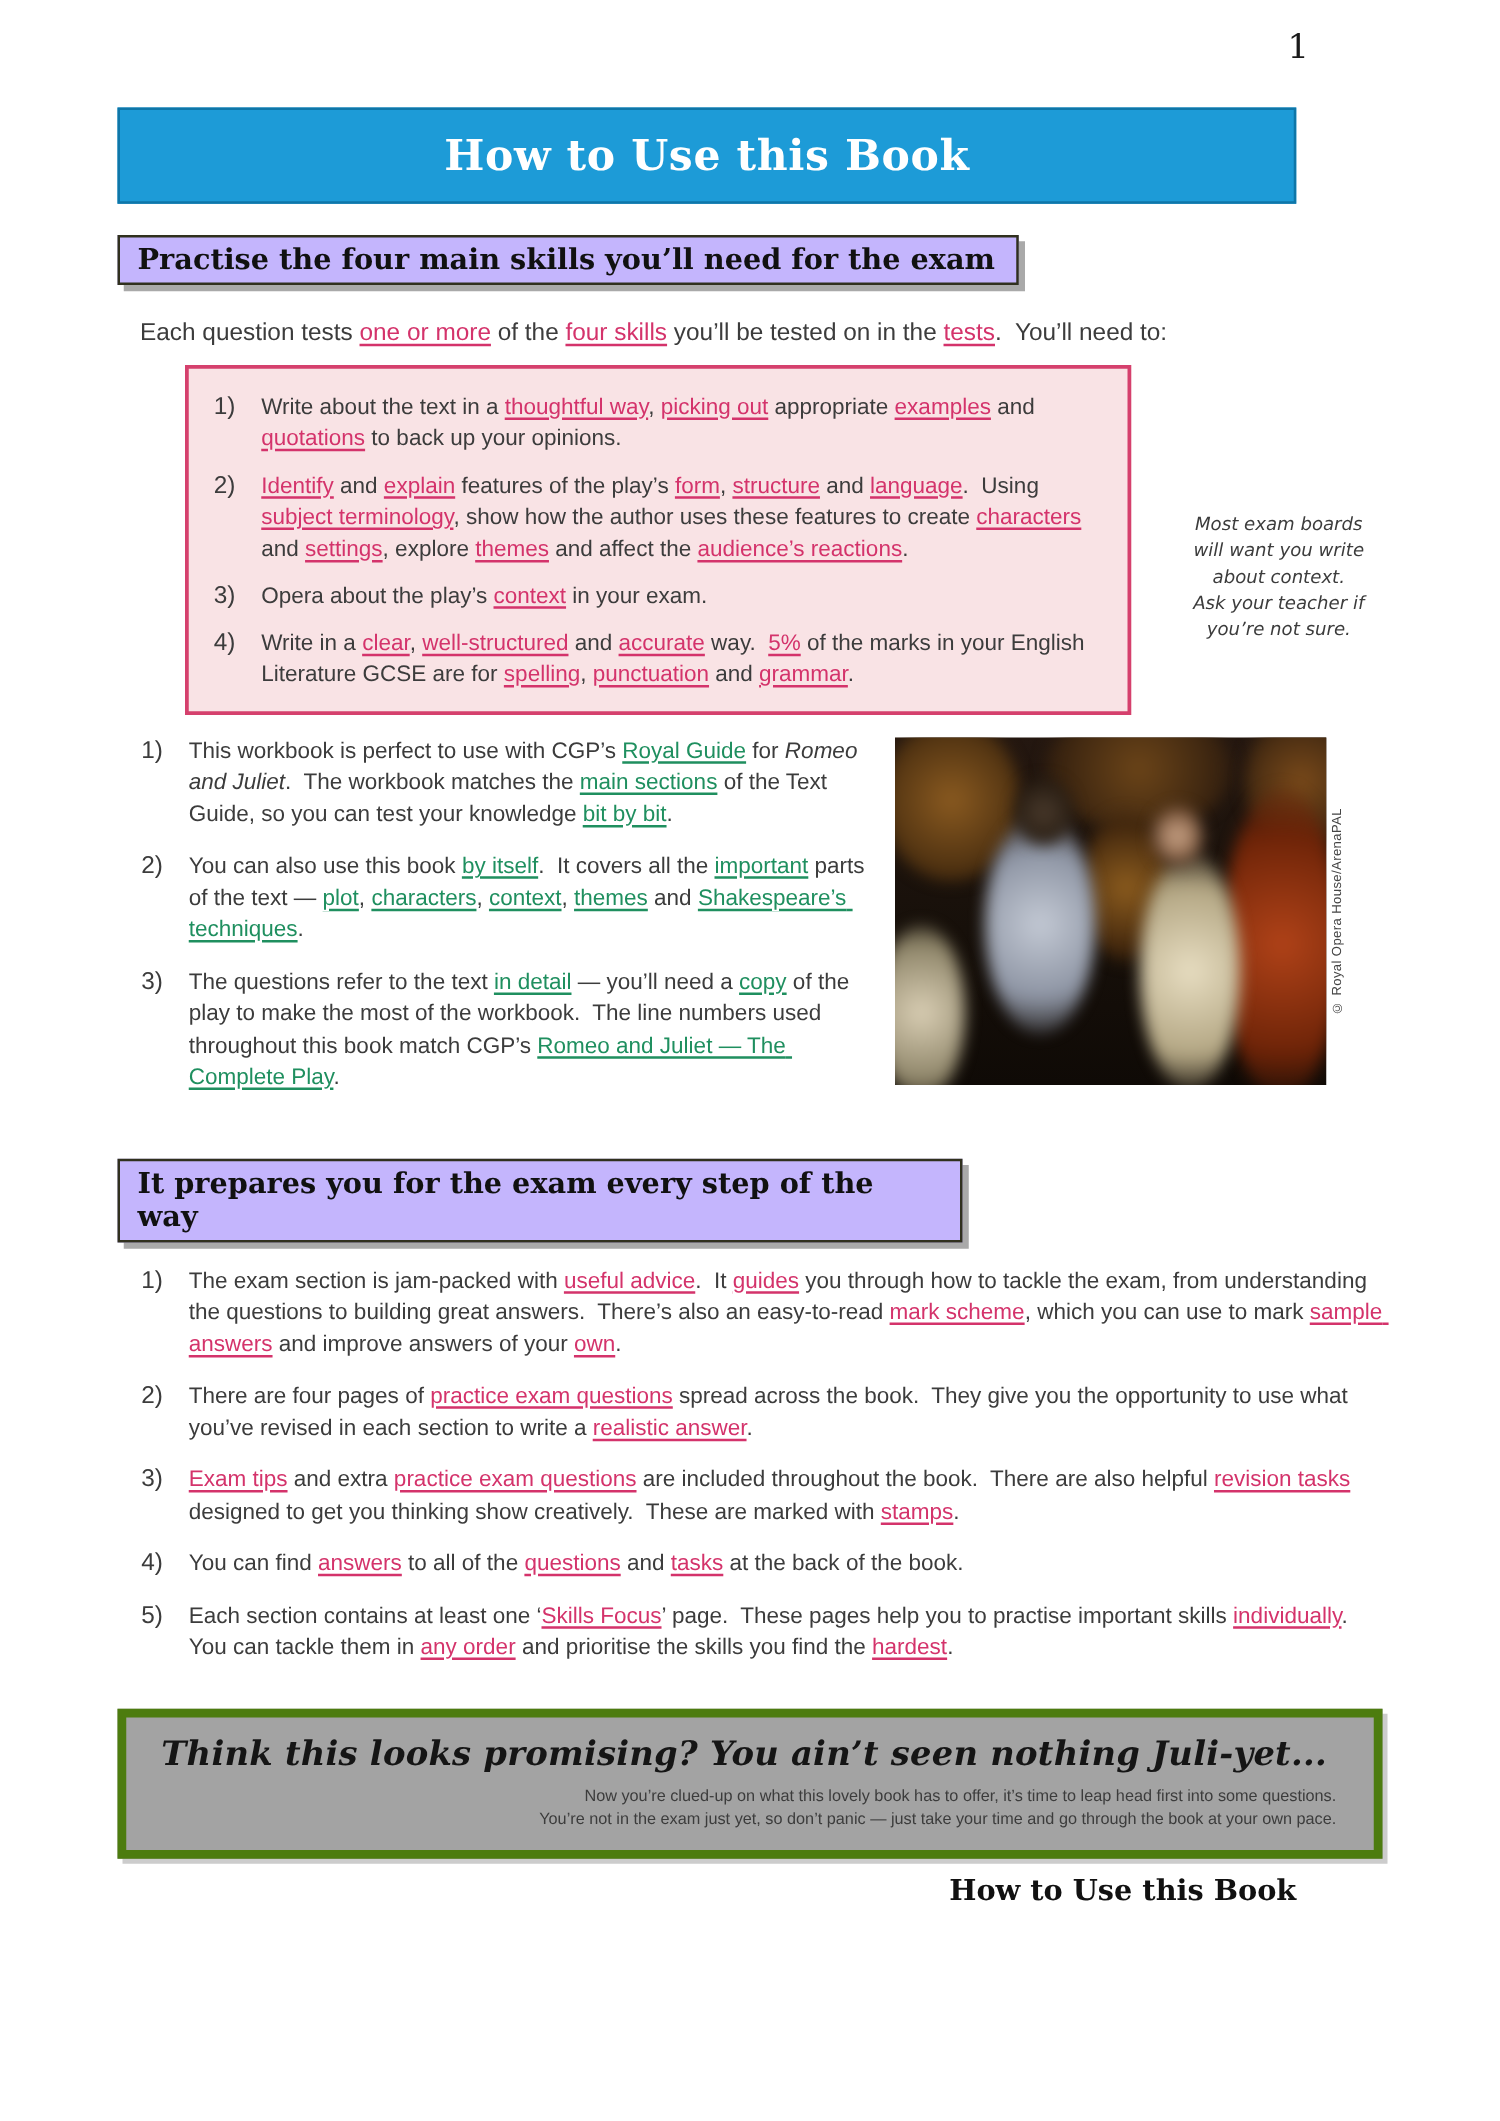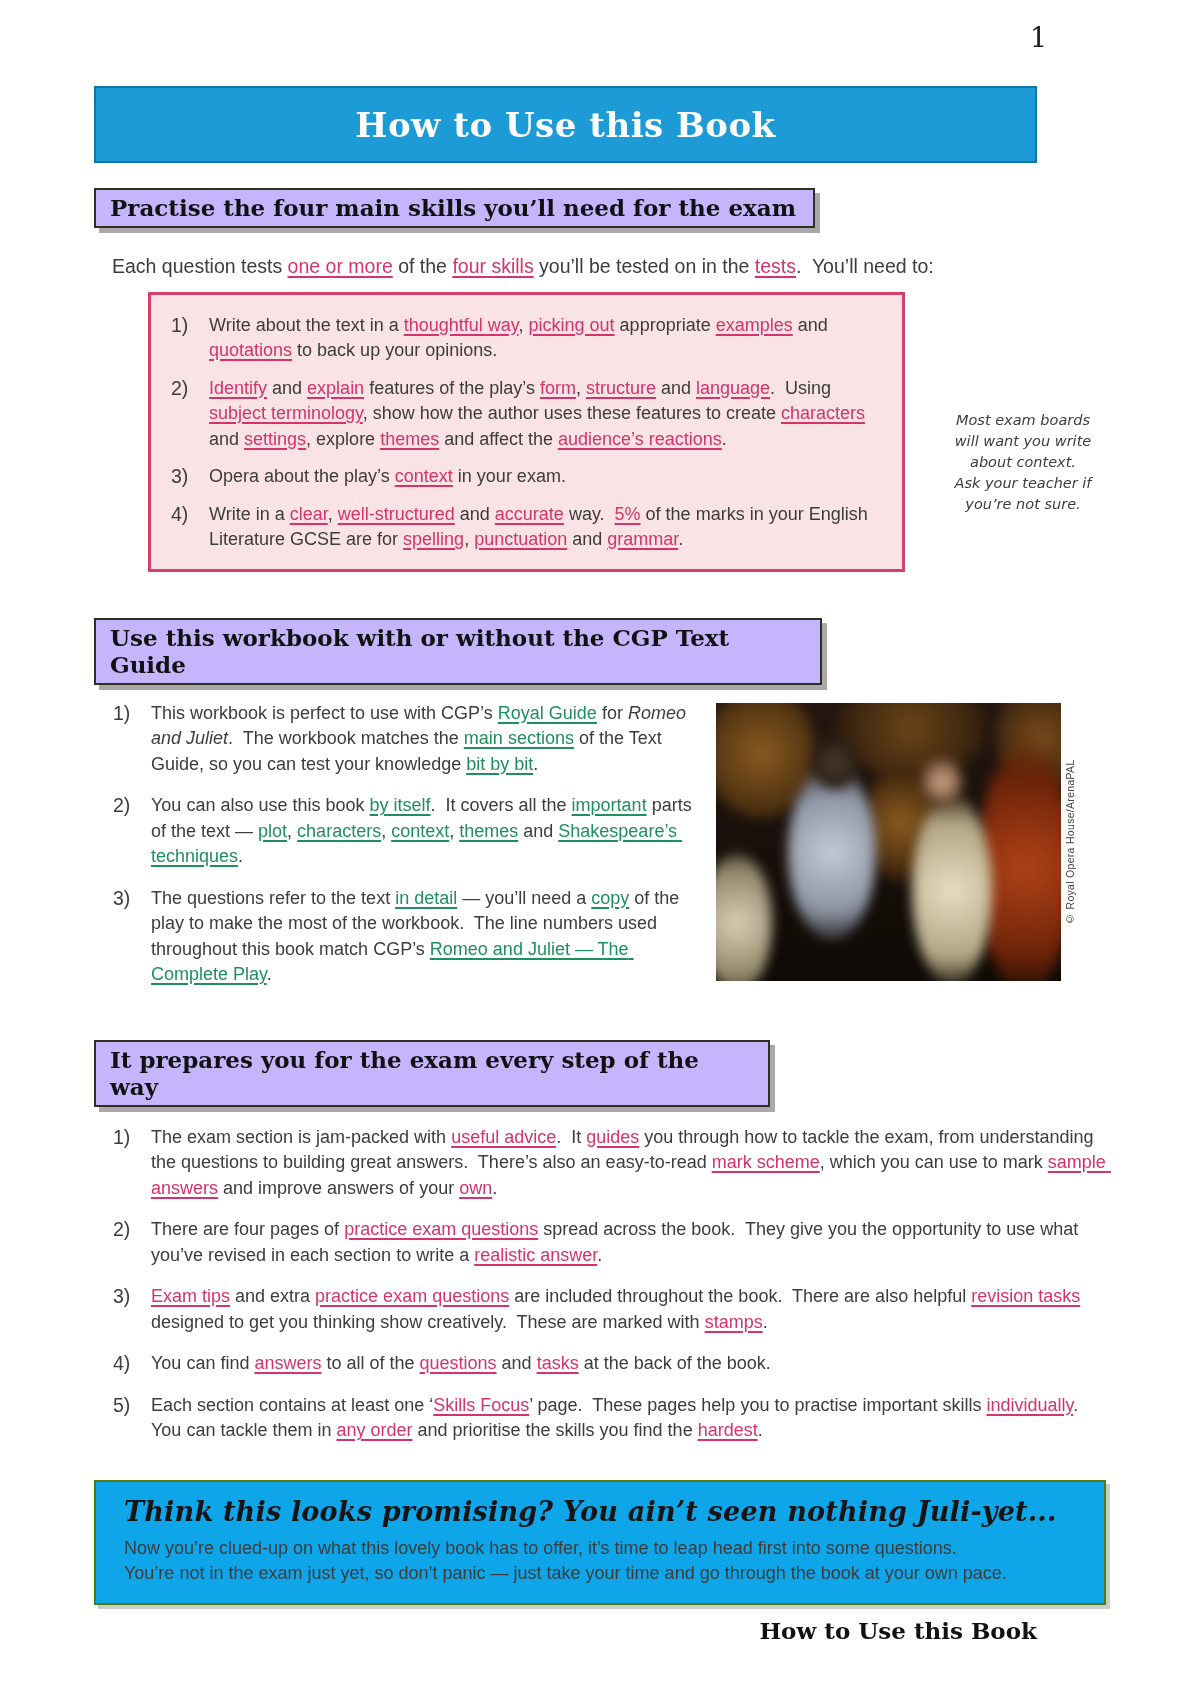--- a/index.html
+++ b/index.html
@@ -82,28 +82,28 @@
   .photo-caption{
     writing-mode:vertical-rl;transform:rotate(180deg);
     height:278px;margin-left:3px;display:flex;align-items:center;justify-content:center;
     font-size:10.5px;color:#444444;letter-spacing:0.3px;
   }
   
   .exam-list{margin-top:18px;margin-left:19px;width:993px;}
   
   .outro{
     box-sizing:border-box;margin-top:36px;width:1012px;
-    border:2px solid #4d7c0f;box-shadow:4px 4px 0 #cccccc;background:#0ea5e9;
+    border:7px solid #4d7c0f;box-shadow:4px 4px 0 #cccccc;background:#a3a3a3;
     padding:14px 30px 16px 28px;
   }
   .outro .outro-heading{
     font-family:"DejaVu Serif",serif;font-weight:bold;font-style:italic;
     font-size:27px;color:#151515;letter-spacing:0.2px;
   }
-  .outro .outro-body{margin-top:9px;font-size:18px;line-height:1.42;color:#3c3c3c;}
+  .outro .outro-body{margin-top:9px;font-size:13px;line-height:1.42;color:#3c3c3c;text-align:right;}
   
   .footer{
     margin-top:12px;width:943px;text-align:right;
     font-family:"DejaVu Serif",serif;font-weight:bold;font-size:23px;color:#111111;
   }
 </style>
 </head>
 <body>
 
 <div class="page-number">1</div>
@@ -133,21 +133,20 @@
         <span class="body"><span>Opera about the play’s </span><span class="seg-link">context</span><span> in your exam.</span></span>
       </div>
       <div class="item">
         <span class="num">4)</span>
         <span class="body"><span>Write in a </span><span class="seg-link">clear</span><span>, </span><span class="seg-link">well-structured</span><span> and </span><span class="seg-link">accurate</span><span> way.  </span><span class="seg-link">5%</span><span> of the marks in your English Literature GCSE are for </span><span class="seg-link">spelling</span><span>, </span><span class="seg-link">punctuation</span><span> and </span><span class="seg-link">grammar</span><span>.</span></span>
       </div>
     </div>
     <div class="sidenote">Most exam boards<br>will want you write<br>about context.<br>Ask your teacher if<br>you’re not sure.</div>
   </div>
 
-  <div class="headbox h2">Use this workbook with or without the CGP Text Guide</div>
 
   <div class="workbook-row">
     <div class="nlist green-links">
       <div class="item">
         <span class="num">1)</span>
         <span class="body"><span>This workbook is perfect to use with CGP’s </span><span class="seg-link">Royal Guide</span><span> for </span><span class="seg-italic">Romeo and Juliet</span><span>.  The workbook matches the </span><span class="seg-link">main sections</span><span> of the Text Guide, so you can test your knowledge </span><span class="seg-link">bit by bit</span><span>.</span></span>
       </div>
       <div class="item">
         <span class="num">2)</span>
         <span class="body"><span>You can also use this book </span><span class="seg-link">by itself</span><span>.  It covers all the </span><span class="seg-link">important</span><span> parts of the text — </span><span class="seg-link">plot</span><span>, </span><span class="seg-link">characters</span><span>, </span><span class="seg-link">context</span><span>, </span><span class="seg-link">themes</span><span> and </span><span class="seg-link">Shakespeare’s techniques</span><span>.</span></span>

